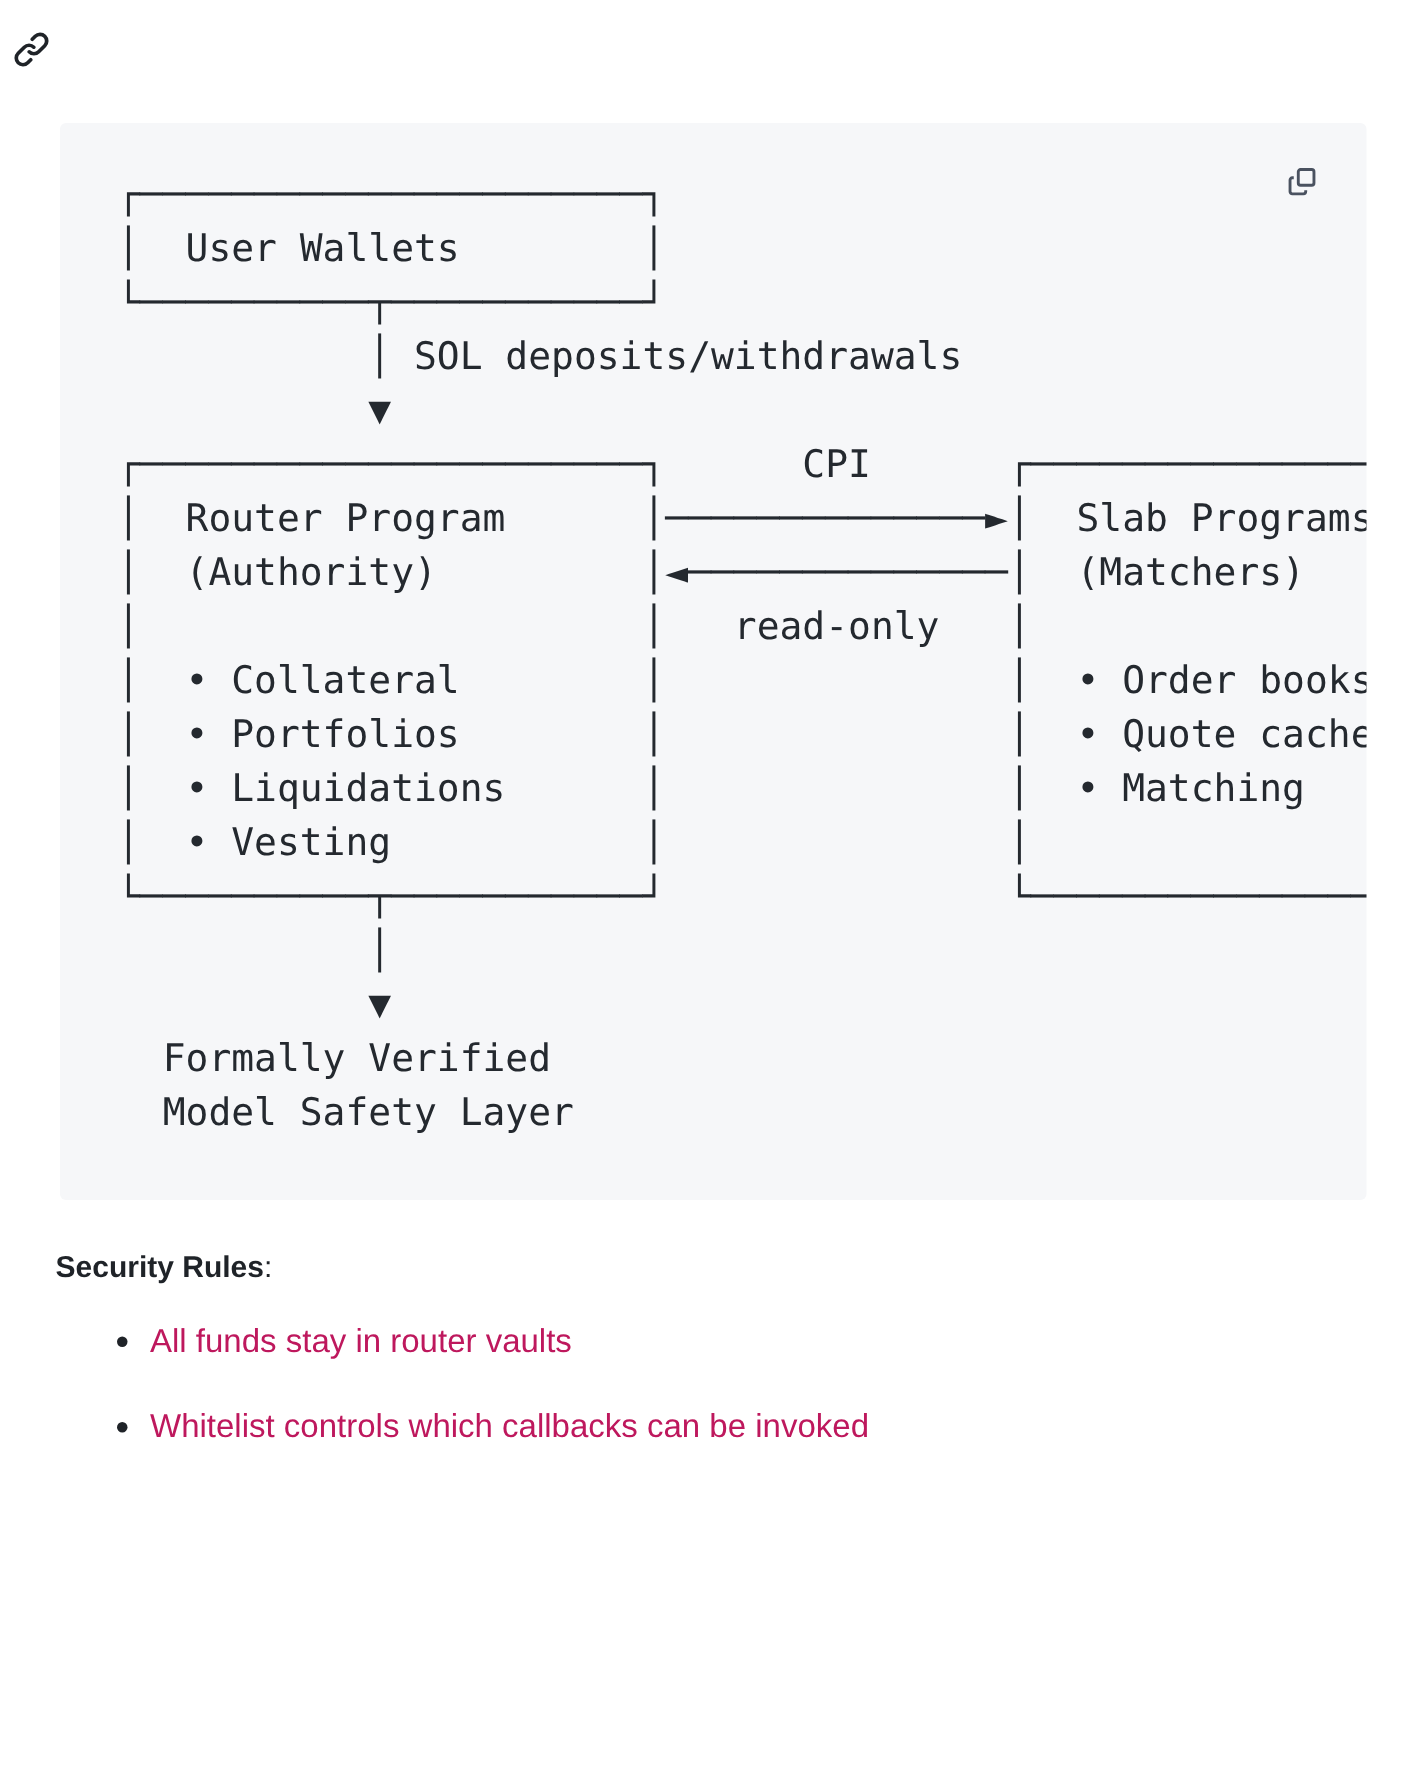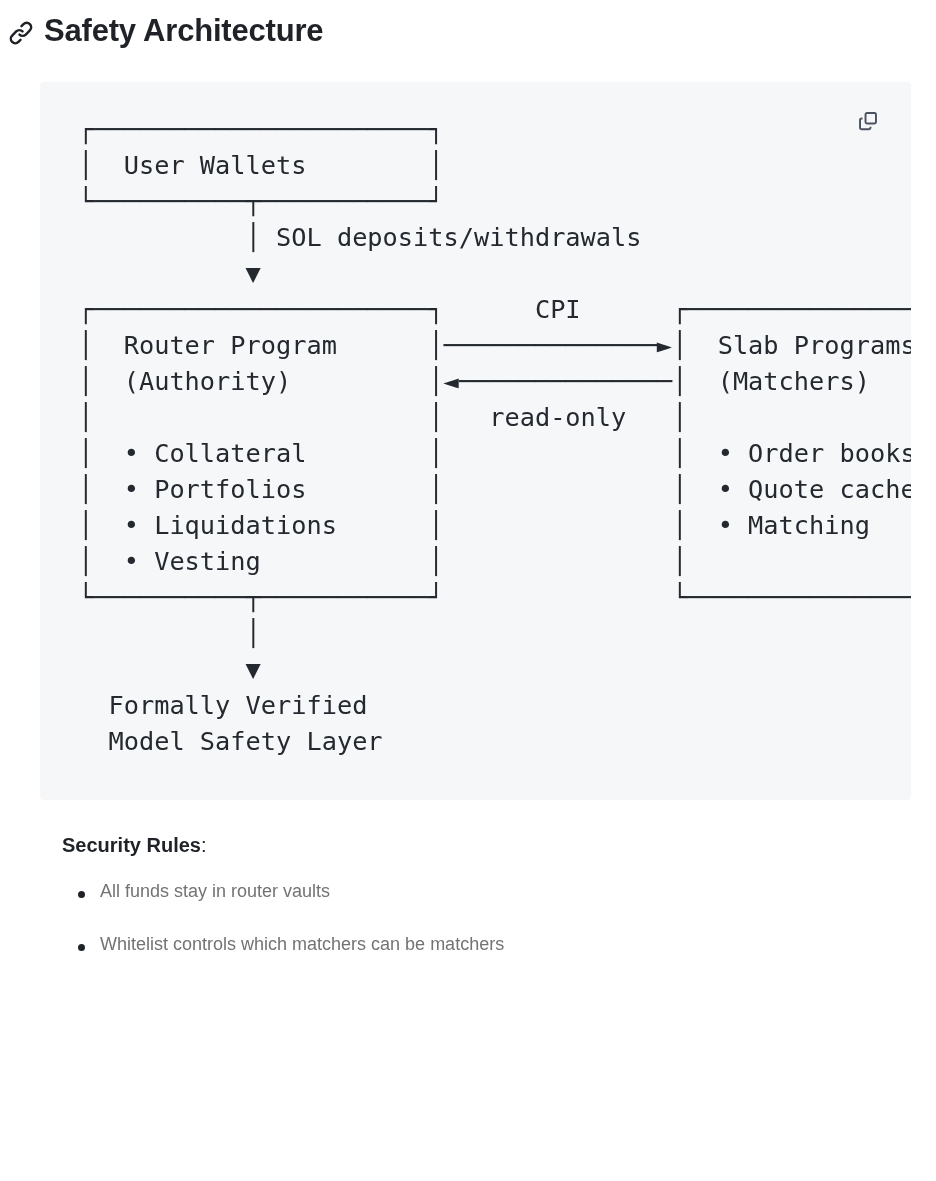--- a/index.html
+++ b/index.html
@@ -77,37 +77,37 @@
     font-size: 25.3px;
     line-height: 36px;
     letter-spacing: 0;
     color: #24292f;
     white-space: pre;
     tab-size: 4;
   }
 
   
   .rules-title {
-    margin: 32px 0 0 62px;
+    margin: 32px 0 0 37px;
     font-size: 20px;
     line-height: 1.35;
     color: #1f2328;
   }
   .rules-title .bold { font-weight: bold; }
 
   .rules-list {
     margin: 22px 0 0 0;
     padding: 0 0 0 78px;
     list-style: none;
   }
   .rules-list li {
     position: relative;
-    font-size: 18px;
+    font-size: 22px;
     line-height: 1.2;
-    color: #737373;
+    color: #be185d;
     margin-bottom: 31px;
     padding-left: 22px;
     white-space: nowrap;
   }
   .rules-list li::before {
     content: "";
     position: absolute;
     left: 0;
     top: 10px;
     width: 7px;
@@ -118,21 +118,20 @@
 </style>
 </head>
 <body>
 
 <div class="heading-row">
   <span class="anchor-icon">
     <svg viewBox="0 0 16 16" width="26" height="26" fill="currentColor" aria-hidden="true">
       <path d="m7.775 3.275 1.25-1.25a3.5 3.5 0 1 1 4.95 4.95l-2.5 2.5a3.5 3.5 0 0 1-4.95 0 .751.751 0 0 1 .018-1.042.751.751 0 0 1 1.042-.018 1.998 1.998 0 0 0 2.83 0l2.5-2.5a2.002 2.002 0 0 0-2.83-2.83l-1.25 1.25a.751.751 0 0 1-1.042-.018.751.751 0 0 1-.018-1.042Zm-4.69 9.64a1.998 1.998 0 0 0 2.83 0l1.25-1.25a.751.751 0 0 1 1.042.018.751.751 0 0 1 .018 1.042l-1.25 1.25a3.5 3.5 0 1 1-4.95-4.95l2.5-2.5a3.5 3.5 0 0 1 4.95 0 .751.751 0 0 1-.018 1.042.751.751 0 0 1-1.042.018 1.998 1.998 0 0 0-2.83 0l-2.5 2.5a1.998 1.998 0 0 0 0 2.83Z"></path>
     </svg>
   </span>
-  <span class="page-title">Safety Architecture</span>
 </div>
 
 <div class="code-block">
   <button class="copy-button">
     <svg viewBox="0 0 16 16" width="22" height="22" fill="none" stroke="currentColor" stroke-width="1.4" aria-hidden="true">
       <rect x="6.2" y="2.2" width="7.6" height="7.6" rx="1.1"></rect>
       <path d="M9.8 12.2v0.7a1.1 1.1 0 0 1-1.1 1.1H3.3a1.1 1.1 0 0 1-1.1-1.1V7.3a1.1 1.1 0 0 1 1.1-1.1H4"></path>
     </svg>
   </button>
   <pre class="ascii-art">┌──────────────────────┐
@@ -152,14 +151,14 @@
            │
            ▼
   Formally Verified
   Model Safety Layer</pre>
 </div>
 
 <p class="rules-title"><span class="bold">Security Rules</span><span>:</span></p>
 
 <ul class="rules-list">
   <li>All funds stay in router vaults</li>
-  <li>Whitelist controls which matchers can be matchers</li>
+  <li>Whitelist controls which callbacks can be invoked</li>
 </ul>
 
 </body></html>

